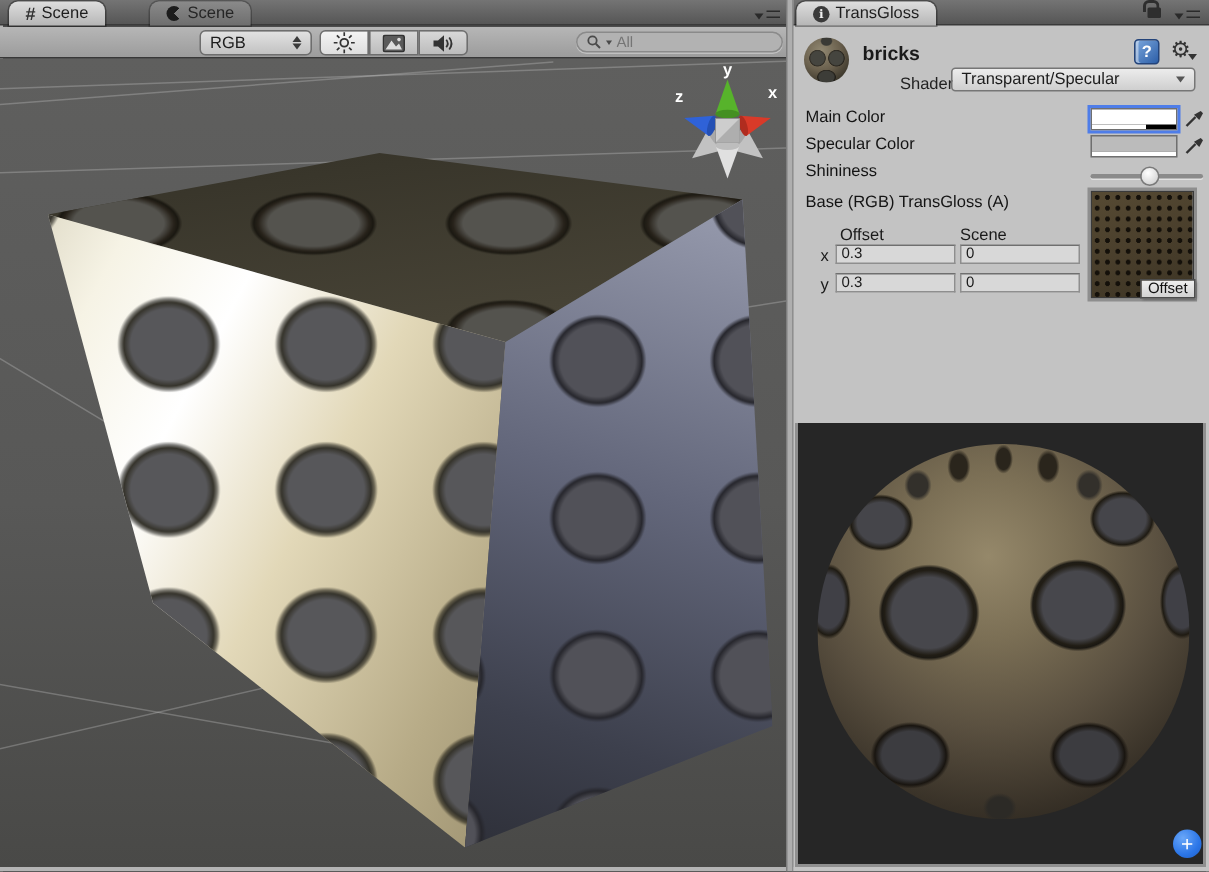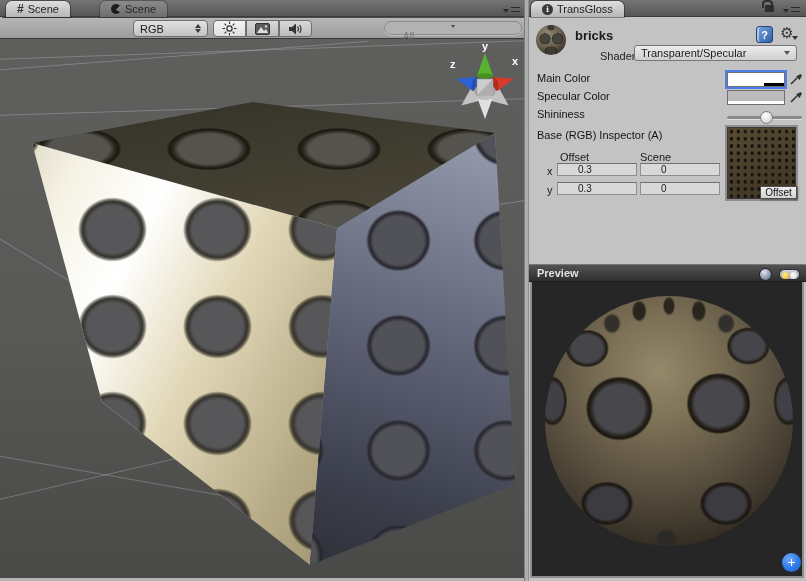--- a/index.html
+++ b/index.html
@@ -32,21 +32,21 @@
     display:flex; align-items:center; padding:0 6px; cursor:pointer; }
   .dd .updown { margin-left:auto; display:flex; flex-direction:column; gap:1px; padding-left:6px; }
   .dd .updown i { width:0; height:0; border-left:3px solid transparent; border-right:3px solid transparent; }
   .dd .updown i.u { border-bottom:4px solid #3a3a3a; }
   .dd .updown i.d { border-top:4px solid #3a3a3a; }
   .tbtn { position:absolute; top:2px; height:17px; width:33px; border:1px solid #6e6e6e;
     background:linear-gradient(#d8d8d8,#bcbcbc); display:flex; align-items:center; justify-content:center; cursor:pointer; }
   .tbtn.on { background:linear-gradient(#f4f4f4,#dedede); }
   .search { position:absolute; left:384px; top:3px; width:138px; height:14px; border-radius:8px;
     background:#b2b2b2; border:1px solid #8a8a8a; box-shadow:0 1px 0 rgba(255,255,255,.35);
-    display:flex; align-items:center; padding:0 6px; gap:3px;flex-direction:column; }
+    display:flex; align-items:center; padding:0 6px; gap:3px; }
   .search input { border:none; background:transparent; outline:none; font-size:10px; color:#3c3c3c; width:100px; font-family:"Liberation Sans",sans-serif; }
   .search .tri { width:0; height:0; border-left:2.5px solid transparent; border-right:2.5px solid transparent; border-top:3px solid #4a4a4a; }
   
   .viewport { position:absolute; left:0; top:39px; width:524px; height:539px; overflow:hidden;
     background:linear-gradient(#5f5f5e 0%, #585857 55%, #494947 100%); }
   .gridline { position:absolute; height:1px; background:rgba(210,210,208,.30); transform-origin:left center; }
   .face { position:absolute; left:0; top:0; width:524px; height:539px; }
   .face-top { clip-path:polygon(32px 104px, 253px 63px, 495px 94px, 337px 189px);
     background-image:
       radial-gradient(56px 28px at 50% 50%, #54534e 54%, #27221a 66%, rgba(8,6,2,.65) 71%, transparent 76%),
@@ -107,21 +107,21 @@
   .alpha-track { position:absolute; left:0; bottom:0; height:3px; width:100%; background:#000; }
   .alpha-fill { position:absolute; left:0; top:0; height:100%; background:#fff; }
   .eyedropper { position:absolute; left:260px; width:14px; height:15px; cursor:pointer; }
   .slider-track { position:absolute; left:198px; top:99px; width:75px; height:3px; background:#8a8a8a;
     border-radius:2px; box-shadow:0 1px 0 rgba(255,255,255,.5); }
   .slider-thumb { position:absolute; top:-5px; width:13px; height:13px; margin-left:-6px; border-radius:50%;
     background:radial-gradient(circle at 40% 30%, #ffffff, #d9d9d9 70%, #b8b8b8); border:1px solid #7a7a7a; cursor:pointer; }
   .col-header { position:absolute; color:#1a1a1a; }
   .axis-label { position:absolute; color:#1a1a1a; }
   .tile-input { position:absolute; width:80px; height:13px; border:1px solid #8e8e8e; border-top-color:#6f6f6f;
-    background:#d8d8d8; font-size:10px; color:#1a1a1a; padding:0 20px; font-family:"Liberation Sans",sans-serif; }
+    background:#d8d8d8; font-size:10px; color:#1a1a1a; padding:0 3px; font-family:"Liberation Sans",sans-serif; }
   .tex-thumb { position:absolute; left:198px; top:110px; width:69px; height:72px;
     border:1px solid #3a3a3a; outline:2px solid #8e8e8e;
     background-image: radial-gradient(2.6px 2.6px at 50% 50%, #14100a 60%, transparent 70%),
       linear-gradient(160deg, #564a33 0%, #4a3f2c 50%, #3c3424 100%);
     background-size:6.9px 7.2px, 100% 100%; background-repeat:repeat, no-repeat; cursor:pointer; }
   .select-btn { position:absolute; left:231px; top:169px; width:37px; height:13px; background:linear-gradient(#e9e9e9,#cwhite);
     background:linear-gradient(#efefef,#d2d2d2); border:1px solid #4c4c4c; font-size:10px; color:#111;
     display:flex; align-items:center; justify-content:center; cursor:pointer; box-shadow:1px 1px 2px rgba(0,0,0,.4); }
   
   .preview-header { position:absolute; left:0; top:264px; width:277px; height:18px;
@@ -323,41 +323,36 @@
       <svg class="eyedropper" style="top:72px;" viewBox="0 0 14 15">
         <line x1="2" y1="13" x2="8" y2="7" stroke="#333" stroke-width="1.6"></line>
         <path d="M7 5.5 l3.5 3.5 2.5-4.5 -1.5-1.5z" fill="#333"></path>
       </svg>
 
       <div class="prop-label" style="top:91px;">Shininess</div>
       <div class="slider-track">
         <div class="slider-thumb" style="left: 52%;"></div>
       </div>
 
-      <div class="prop-label" style="top:112px;">Base (RGB) Inspector (A)</div>
+      <div class="prop-label" style="top:112px;">Base (RGB) TransGloss (A)</div>
 
       <div class="col-header" style="left:31px; top:134px;">Offset</div>
       <div class="col-header" style="left:111px; top:134px;">Scene</div>
 
       <div class="axis-label" style="left:18px; top:148px;">x</div>
       <input class="tile-input" style="left: 28px; top: 146px;" value="0.3">
       <input class="tile-input" style="left: 111px; top: 146px;" value="0">
 
       <div class="axis-label" style="left:18px; top:167px;">y</div>
       <input class="tile-input" style="left: 28px; top: 165px;" value="0.3">
       <input class="tile-input" style="left: 111px; top: 165px;" value="0">
 
       <div class="tex-thumb"></div>
       <div class="select-btn">Offset</div>
     </div>
 
-    <div class="preview-header">
-      <span class="preview-title">Preview</span>
-      <div class="sphere-btn"></div>
-      <div class="lights-btn"></div>
-    </div>
 
     <div class="preview-body">
       <div class="preview-sphere"></div>
       <div class="add-btn">+</div>
     </div>
   </div>
 </div>
 
 </body></html>

